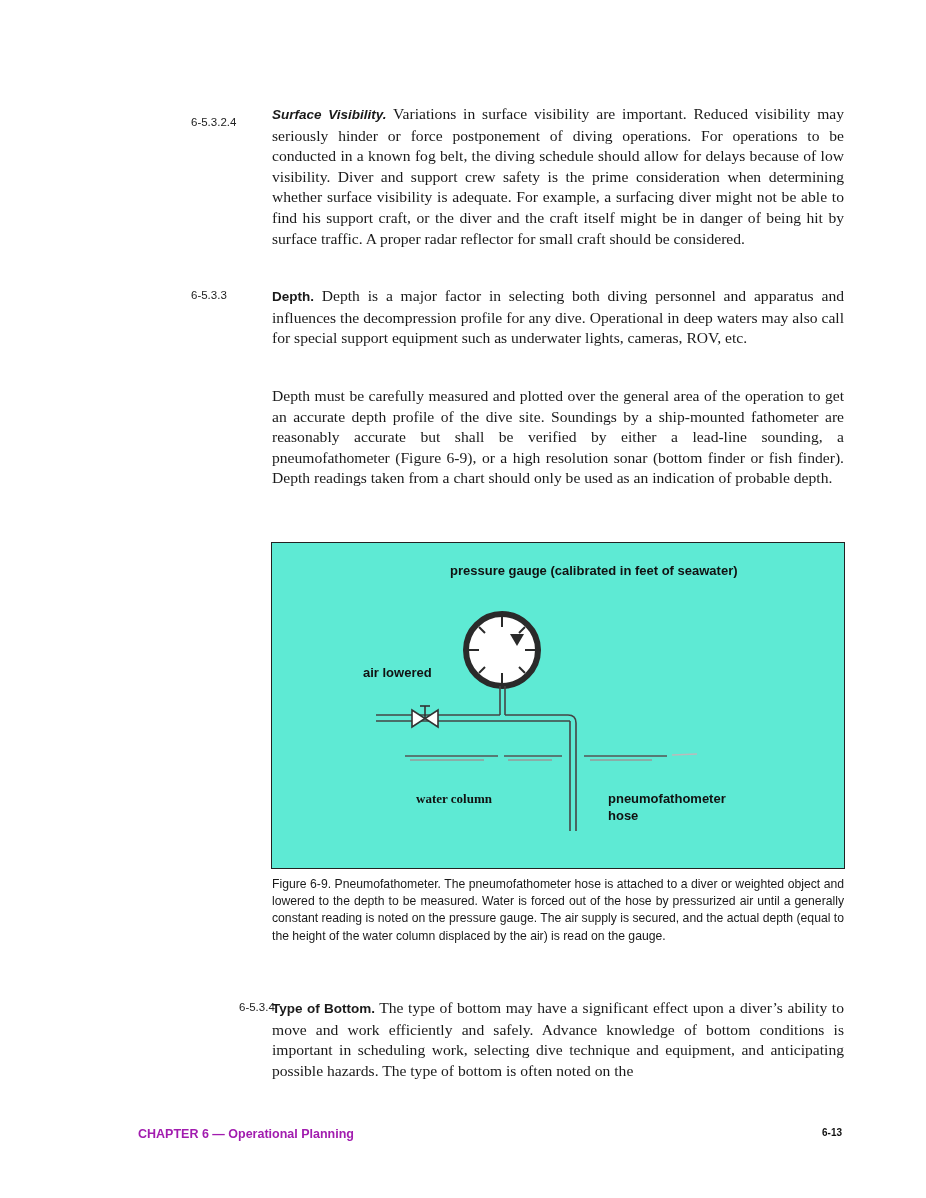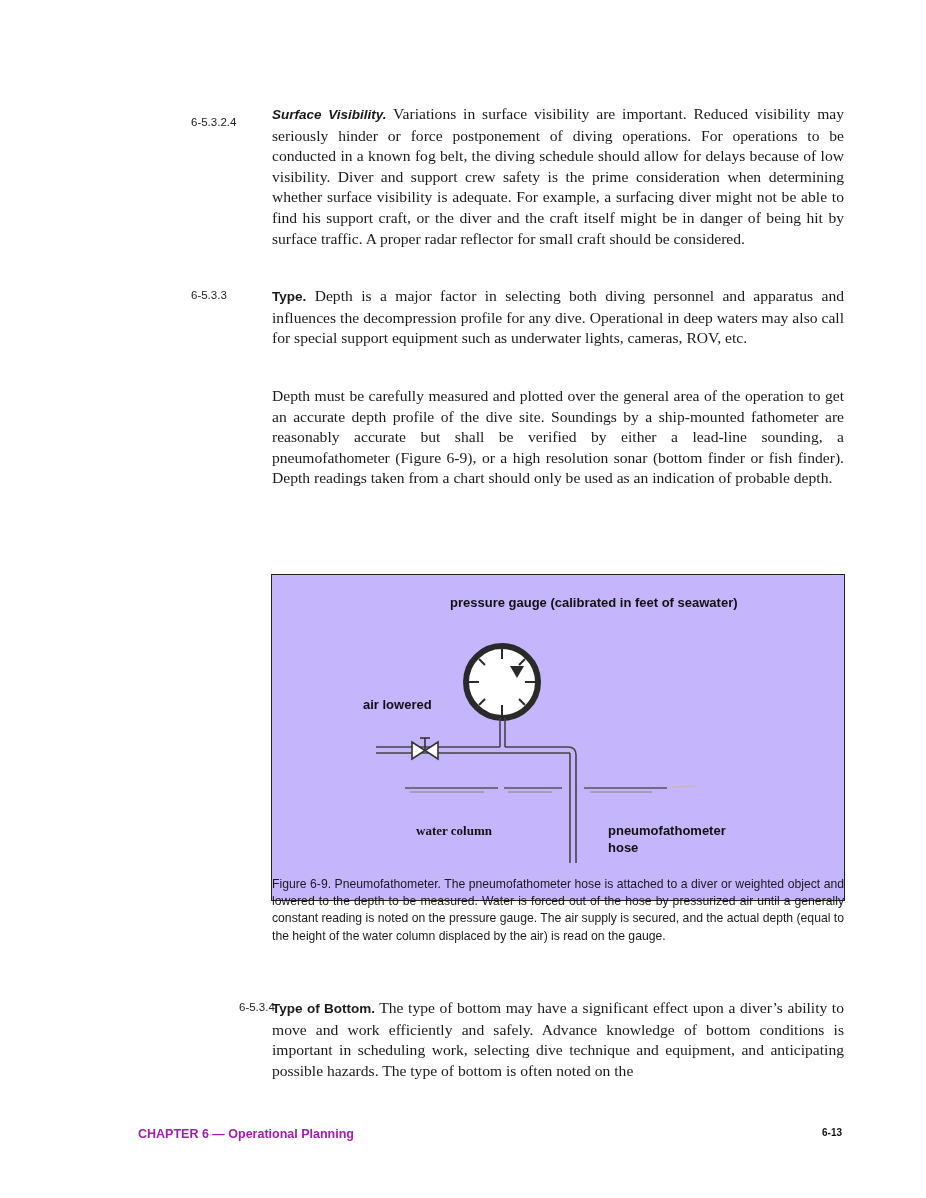--- a/index.html
+++ b/index.html
@@ -15,22 +15,22 @@
     position: absolute; left: 272px; width: 572px;
     font-family: "Liberation Serif", serif; font-size: 15.6px; line-height: 20.6px;
     text-align: justify; color: #1a1a1a;
   }
   .body-text .head {
     font-family: "Liberation Sans", sans-serif; font-weight: bold; font-size: 13.5px;
   }
   .body-text .head.italic { font-style: italic; margin-top: 44px; }
 
   .figure-box {
-    position: absolute; left: 271px; top: 574px; width: 572px; height: 325px;
-    border: 1.5px solid #222; background: #c4b5fd;
+    position: absolute; left: 271px; top: 542px; width: 572px; height: 325px;
+    border: 1.5px solid #222; background: #5eead4;
   }
   .fig-label {
     position: absolute; font-family: "Liberation Sans", sans-serif;
     font-weight: bold; font-size: 13px; color: #111; line-height: 16.5px;
   }
   .fig-svg { position: absolute; left: 0; top: 0; }
 
   .caption {
     position: absolute; left: 272px; top: 876px; width: 572px;
     font-family: "Liberation Sans", sans-serif; font-size: 12.2px; line-height: 17.2px;
@@ -56,21 +56,21 @@
     <span class="num" style="top:116px;">6-5.3.2.4</span>
     <div class="body-text" style="top:104px;">
       <span class="head italic">Surface Visibility.</span>
       <span>Variations in surface visibility are important. Reduced visibility may seriously hinder or force postponement of diving operations. For operations to be conducted in a known fog belt, the diving schedule should allow for delays because of low visibility. Diver and support crew safety is the prime consideration when determining whether surface visibility is adequate. For example, a surfacing diver might not be able to find his support craft, or the diver and the craft itself might be in danger of being hit by surface traffic. A proper radar reflector for small craft should be considered.</span>
     </div>
   </div>
 
   <div class="para">
     <span class="num" style="top:289px;">6-5.3.3</span>
     <div class="body-text" style="top:286px;">
-      <span class="head">Type.</span>
+      <span class="head">Depth.</span>
       <span>Depth is a major factor in selecting both diving personnel and apparatus and influences the decompression profile for any dive. Operational in deep waters may also call for special support equipment such as underwater lights, cameras, ROV, etc.</span>
     </div>
     <div class="body-text" style="top:386px;">Depth must be carefully measured and plotted over the general area of the operation to get an accurate depth profile of the dive site. Soundings by a ship-mounted fathometer are reasonably accurate but shall be verified by either a lead-line sounding, a pneumofathometer (Figure 6-9), or a high resolution sonar (bottom finder or fish finder). Depth readings taken from a chart should only be used as an indication of probable depth.</div>
   </div>
 
   <div class="figure-box">
     <svg class="fig-svg" width="572" height="325" viewBox="0 0 572 325">
 
       <g>
         <circle cx="230" cy="107" r="36" fill="#fff" stroke="#2a2a2a" stroke-width="6"></circle>

